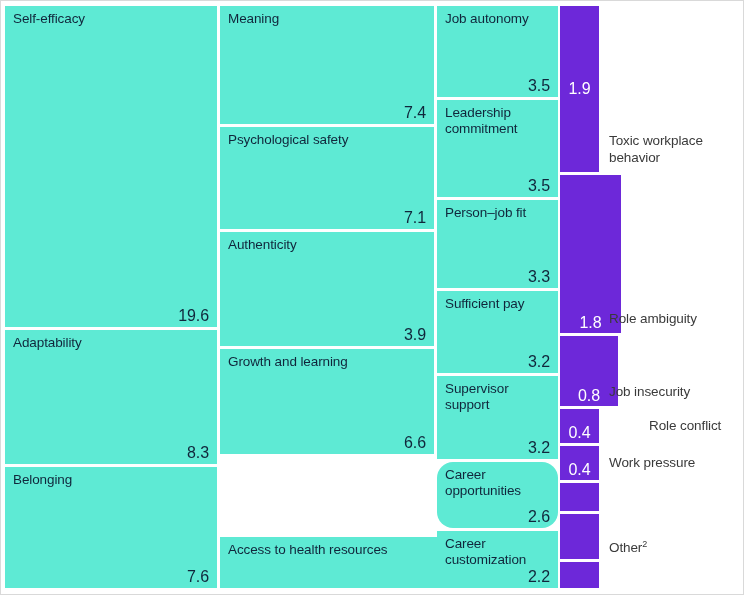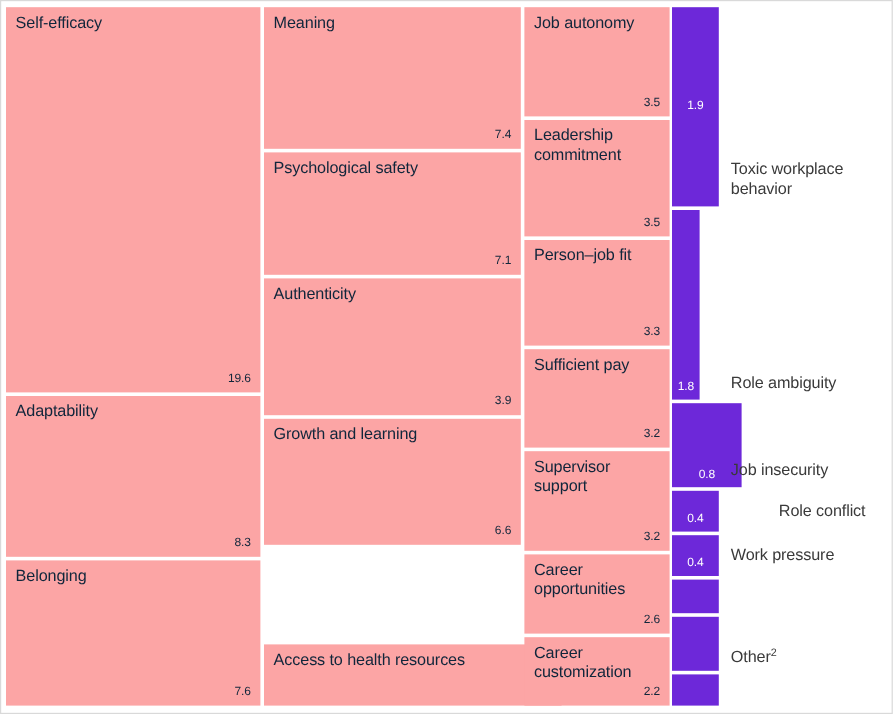--- a/index.html
+++ b/index.html
@@ -17,21 +17,21 @@
     position: relative;
     width: 744px;
     height: 595px;
     background: #ffffff;
     box-sizing: border-box;
     border: 1px solid #d9d9d9;
   }
   .tile {
     position: absolute;
     box-sizing: border-box;
-    background: #fca5a5;
+    background: #5eead4;
     color: #10263b;
     overflow: hidden;
   }
   .tile.navy {
     background: #6d28d9;
     color: #ffffff;
   }
   .tile-label {
     position: absolute;
     left: 8px;
@@ -40,21 +40,21 @@
     font-size: 13.5px;
     line-height: 16px;
     letter-spacing: -0.1px;
     color: #10263b;
     white-space: normal;
   }
   .tile-value {
     position: absolute;
     right: 8px;
     bottom: 3px;
-    font-size: 10px;
+    font-size: 16px;
     line-height: 16px;
     letter-spacing: -0.1px;
     color: #10263b;
     text-align: right;
   }
   .tile.navy .tile-value {
     color: #ffffff;
     left: 0;
     right: 0;
     text-align: center;
@@ -132,33 +132,33 @@
     <div class="tile-value">3.3</div>
   </div>
   <div class="tile" style="left:436px; top:290px; width:121px; height:82px;">
     <div class="tile-label">Sufficient pay</div>
     <div class="tile-value">3.2</div>
   </div>
   <div class="tile" style="left:436px; top:375px; width:121px; height:83px;">
     <div class="tile-label">Supervisor support</div>
     <div class="tile-value">3.2</div>
   </div>
-  <div class="tile" style="left:436px; top:461px; width:121px; height:66px;">
+  <div class="tile" style="left:436px; top:461px; width:121px; height:66px;border-radius:16px;">
     <div class="tile-label">Career opportunities</div>
     <div class="tile-value">2.6</div>
   </div>
   <div class="tile" style="left:436px; top:530px; width:121px; height:57px;">
     <div class="tile-label">Career customization</div>
     <div class="tile-value">2.2</div>
   </div>
 
   <div class="tile navy midvalue" style="left:559px; top:5px; width:39px; height:166px;">
     <div class="tile-value">1.9</div>
   </div>
-  <div class="tile navy" style="left:559px; top:174px; width:23px; height:158px;">
+  <div class="tile navy" style="left:559px; top:174px; width:61px; height:158px;">
     <div class="tile-value">1.8</div>
   </div>
   <div class="tile navy" style="left:559px; top:335px; width:58px; height:70px;">
     <div class="tile-value">0.8</div>
   </div>
   <div class="tile navy" style="left:559px; top:408px; width:39px; height:34px;">
     <div class="tile-value">0.4</div>
   </div>
   <div class="tile navy" style="left:559px; top:445px; width:39px; height:34px;">
     <div class="tile-value">0.4</div>

